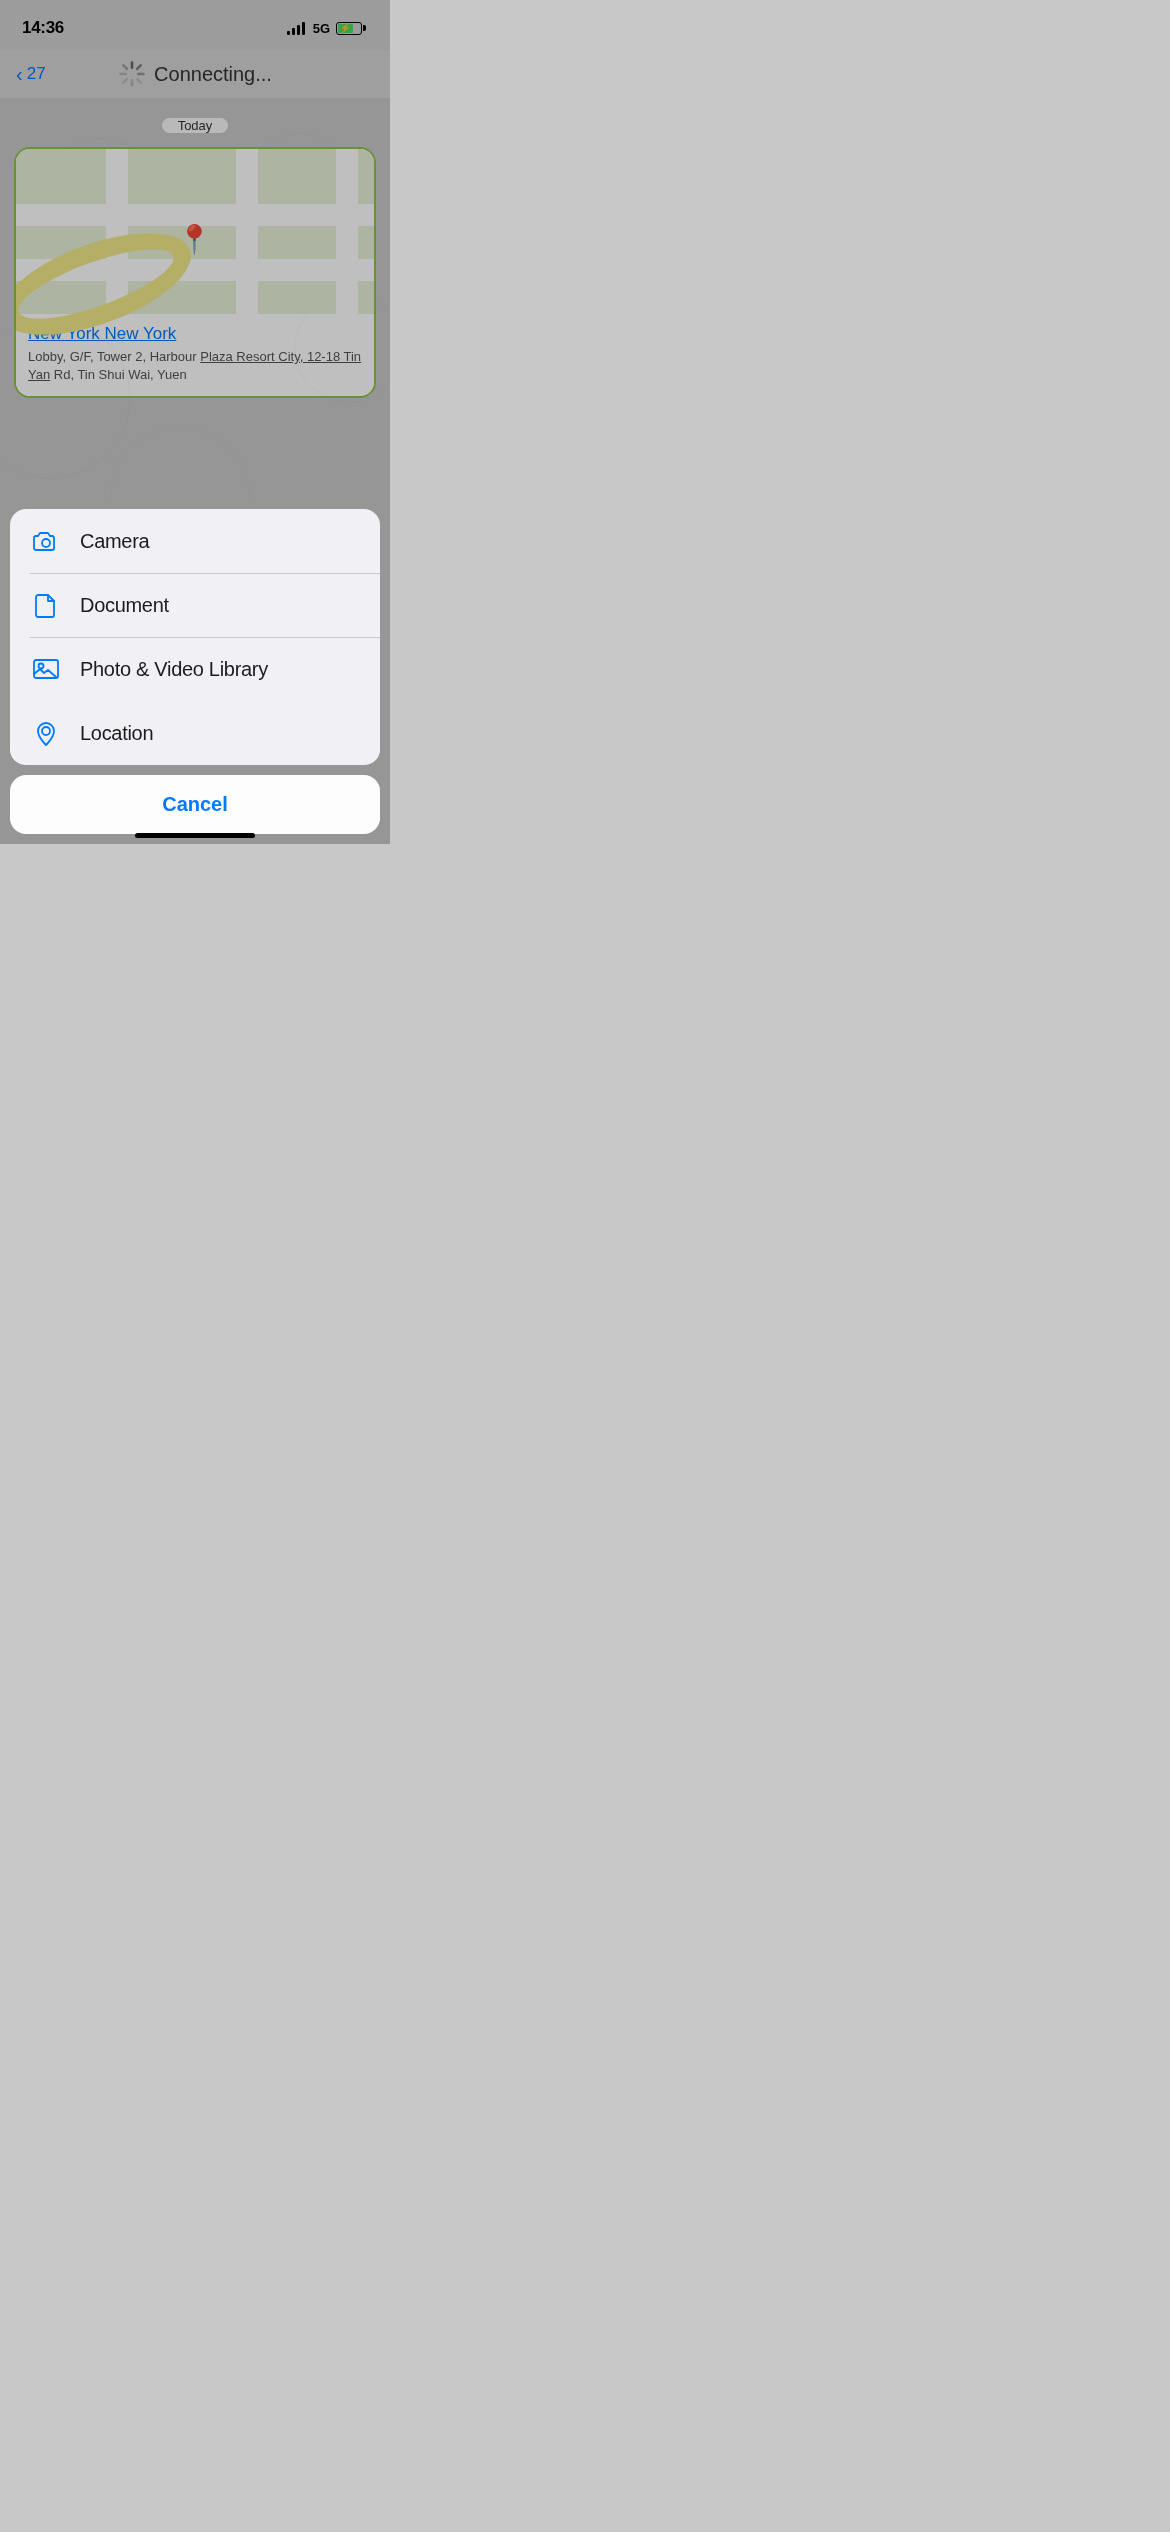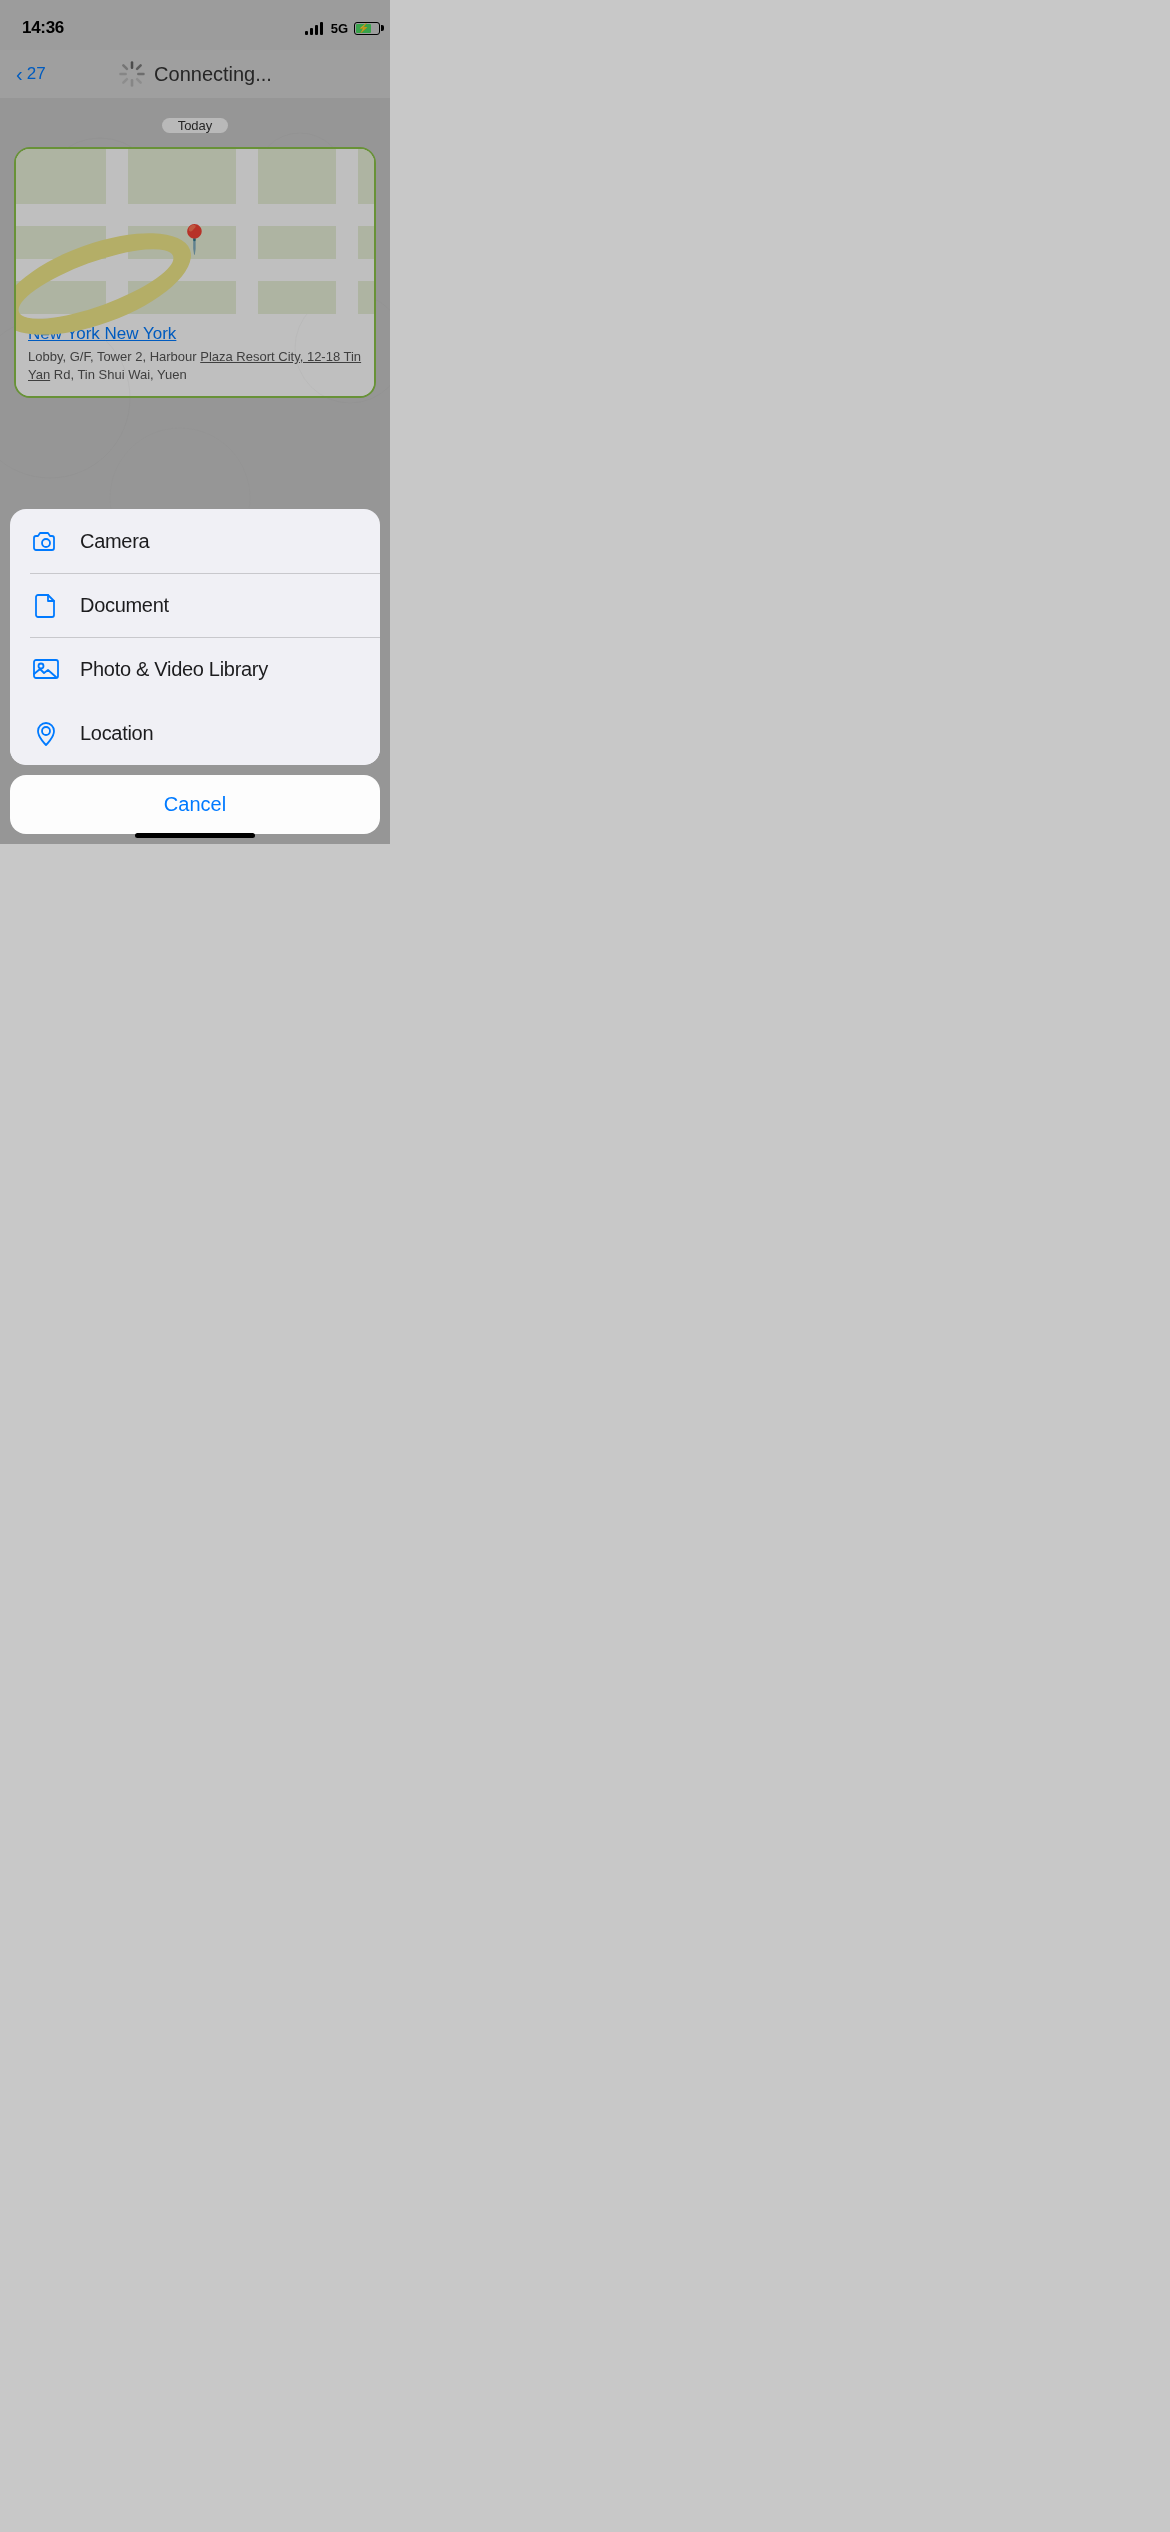--- a/index.html
+++ b/index.html
@@ -14,21 +14,21 @@
       position: relative;
     }
 
     
     .status-bar {
       height: 50px;
       background: #d0d0d0;
       display: flex;
       align-items: center;
       justify-content: space-between;
-      padding: 14px 10px 8px 22px;
+      padding: 14px 28px 8px 22px;
       position: relative;
       z-index: 10;
     }
 
     .status-time {
       font-size: 17px;
       font-weight: 600;
       color: #000;
       letter-spacing: -0.3px;
     }
@@ -332,21 +332,21 @@
       background: #f0f0f5;
     }
 
     .cancel-btn {
       background: rgba(255, 255, 255, 0.98);
       border-radius: 16px;
       border: none;
       width: 100%;
       padding: 18px;
       font-size: 20px;
-      font-weight: 400;
+      font-weight: 700;
       color: #007aff;
       cursor: pointer;
       text-align: center;
     }
 
     .home-indicator {
       position: absolute;
       bottom: 6px;
       left: 50%;
       transform: translateX(-50%);

